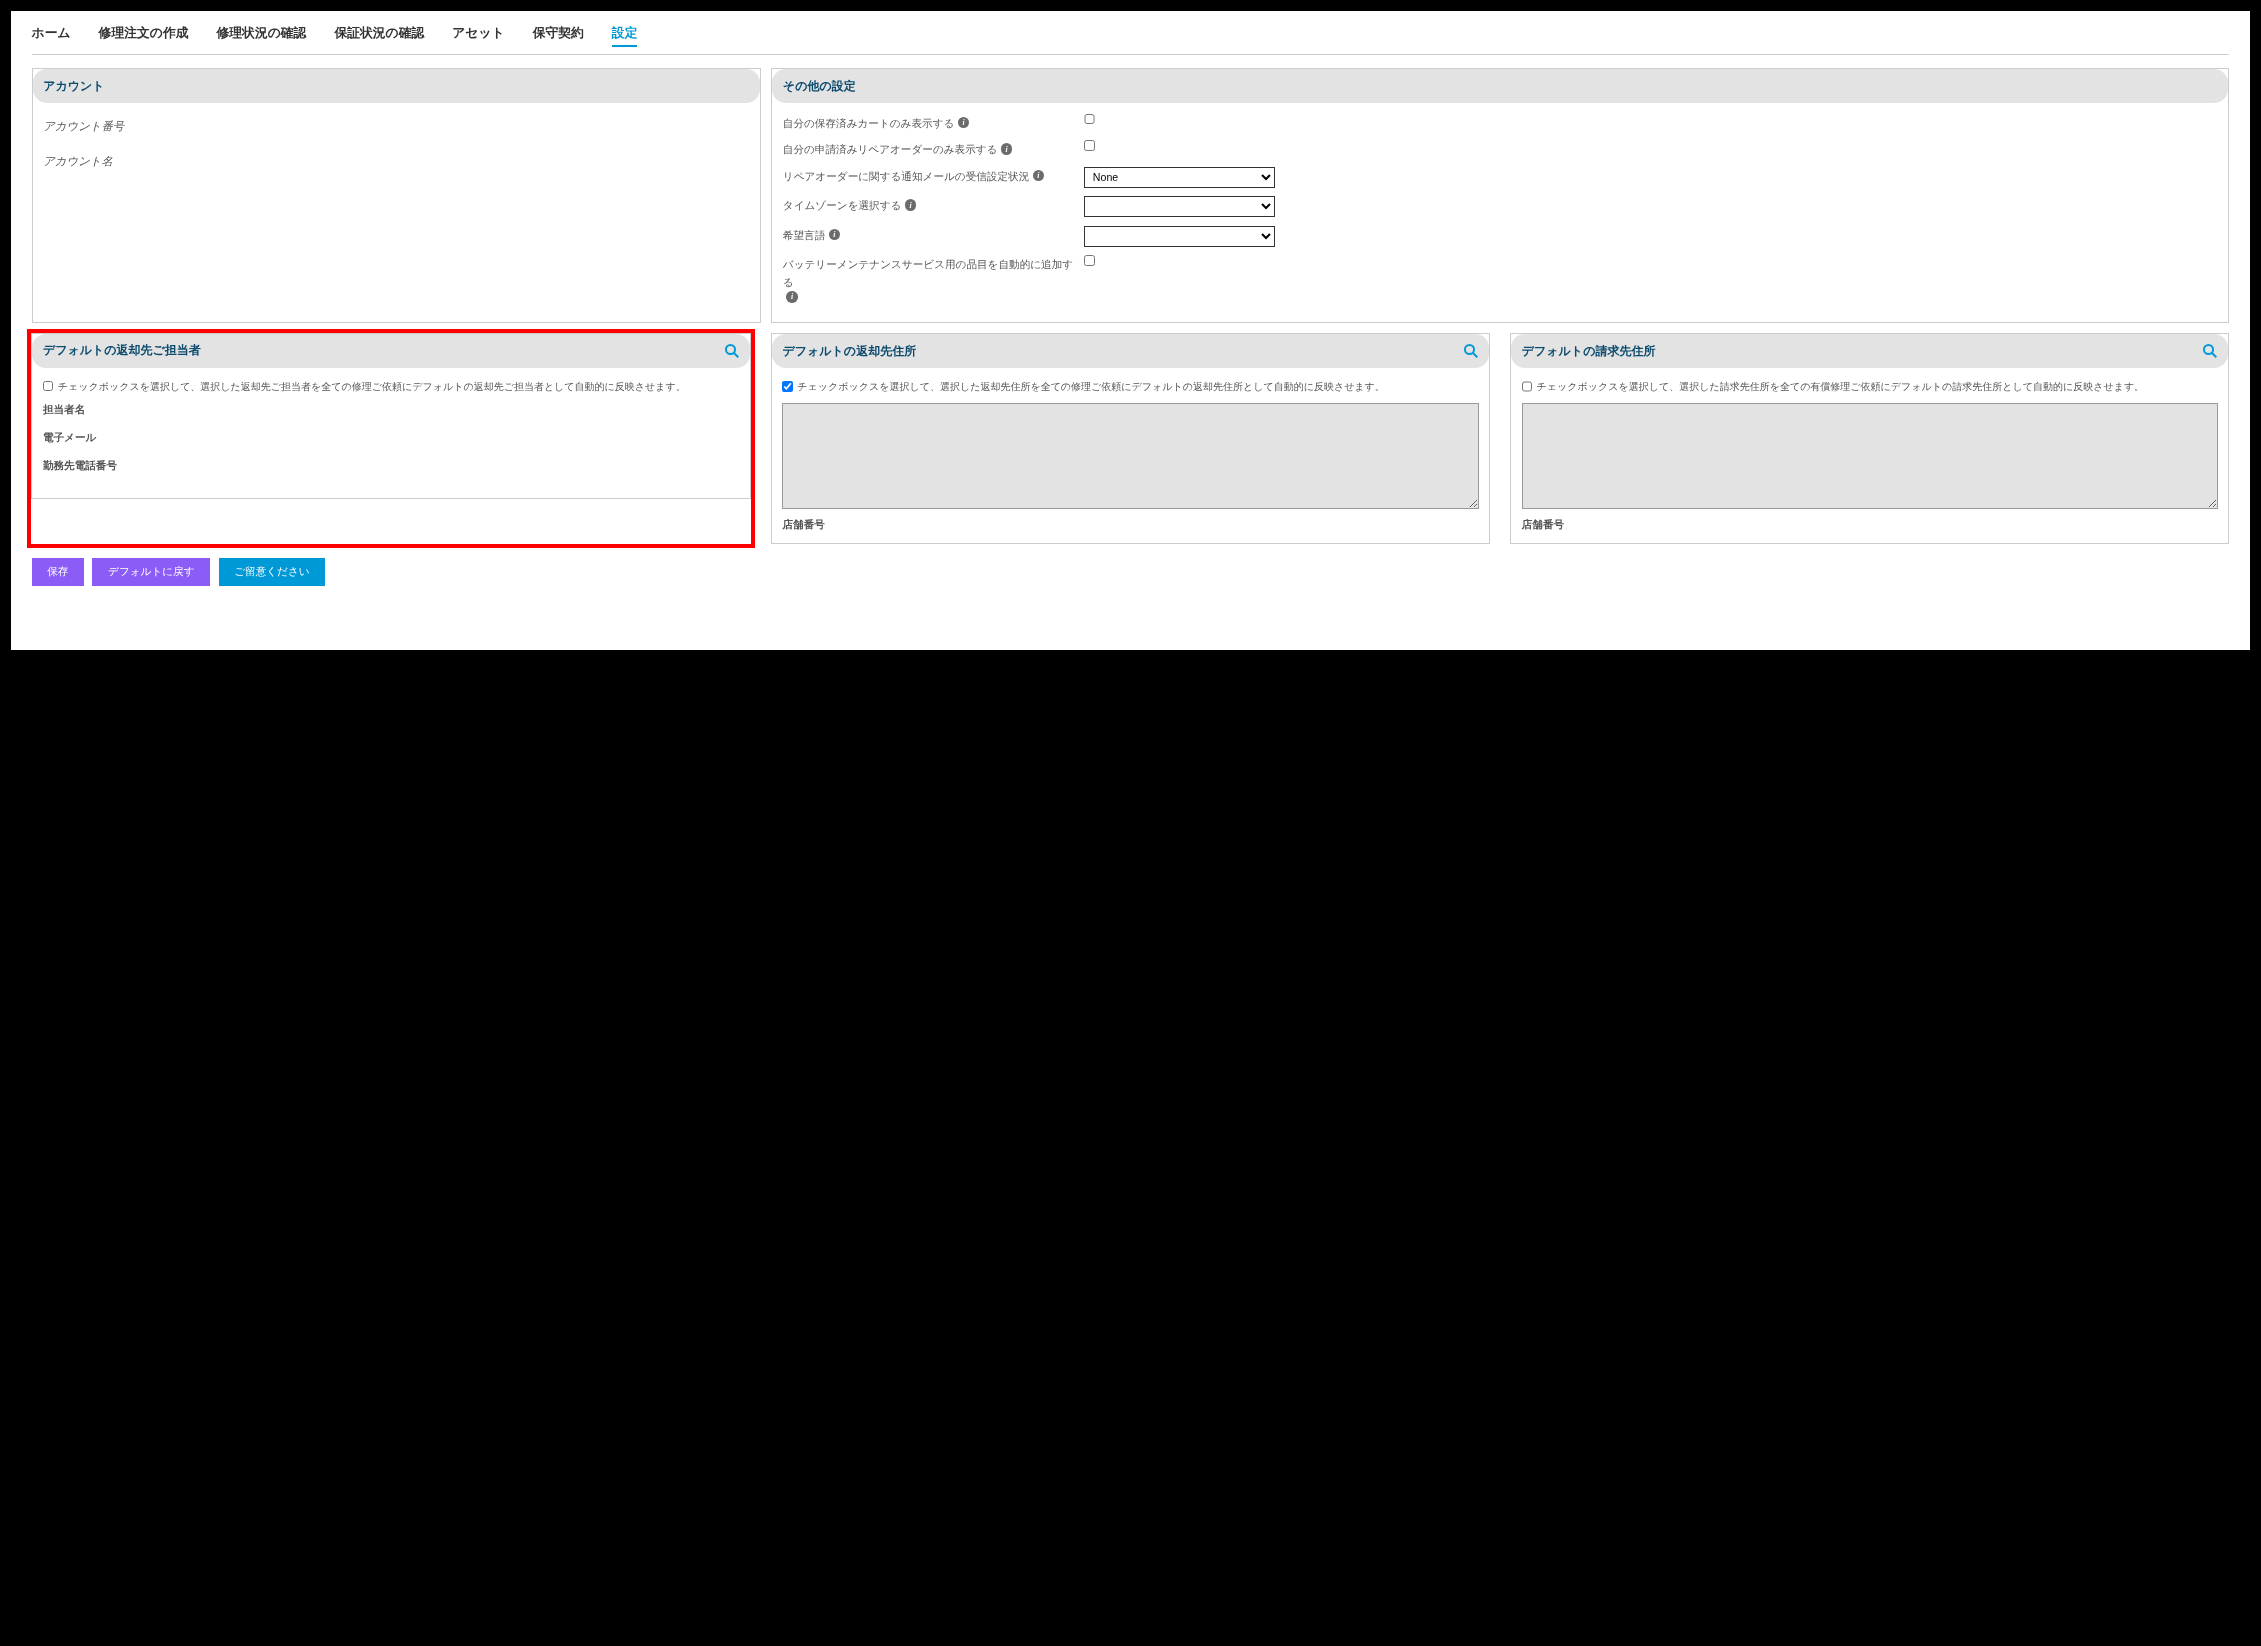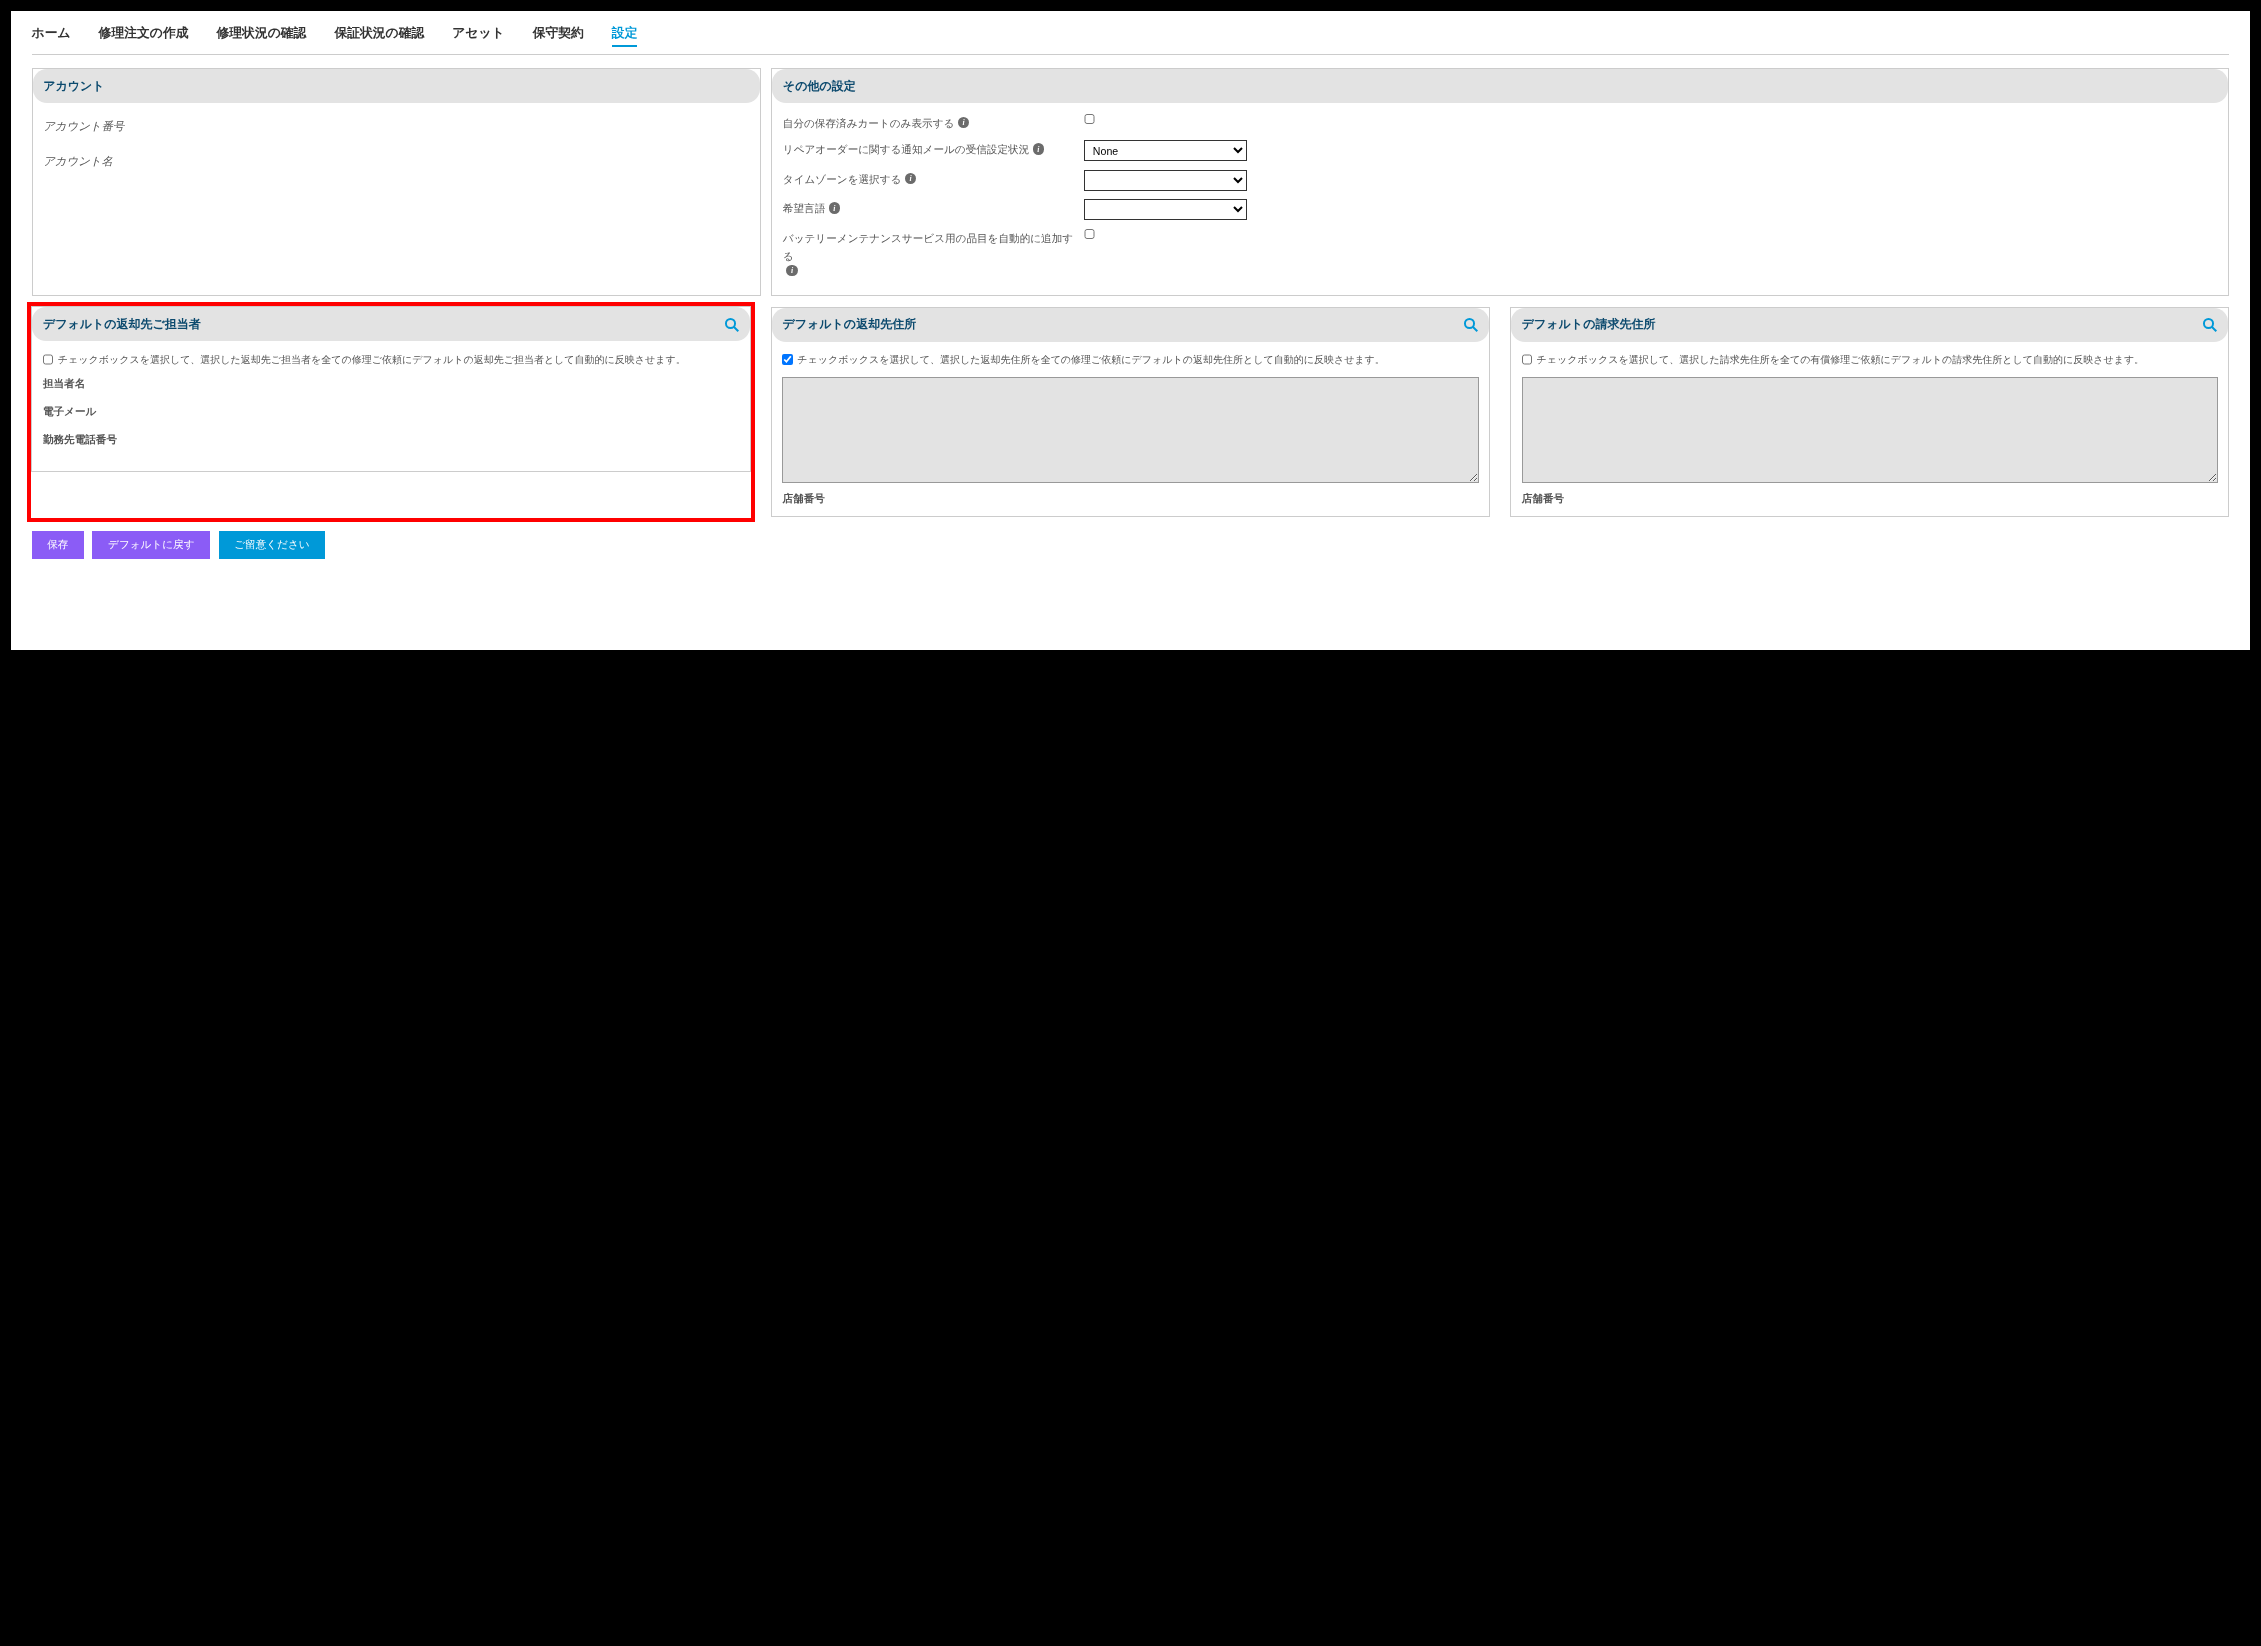--- a/index.html
+++ b/index.html
@@ -99,21 +99,21 @@
       font-weight: bold;
       font-style: italic;
       font-family: serif;
       margin-left: 3.5px;
       cursor: pointer;
     }
     .info-icon::before {
       content: "i";
     }
     .select-box {
-      width: 163px;
+      width: 191px;
       height: 21px;
       border: 1.4px solid #333;
       font-size: 10.6px;
       padding: 1.4px 3.5px;
       background: #fff;
     }
     input[type="checkbox"] {
       width: 10.6px;
       height: 10.6px;
       cursor: pointer;
@@ -216,20 +216,29 @@
         <div class="account-row">アカウント名</div>
       </div>
     </div>
 
     <div class="panel">
       <div class="panel-header">その他の設定</div>
       <div class="panel-body">
         <div class="setting-row">
           <div class="setting-label">
             <span>自分の保存済みカートのみ表示する</span>
+            <span class="info-icon"></span>
+          </div>
+          <div class="setting-control">
+            <input type="checkbox" style="">
+          </div>
+        </div>
+        <div class="setting-row">
+          <div class="setting-label">
+            <span>自分の申請済みリペアオーダーのみ表示する</span>
             <span class="info-icon"></span>
           </div>
           <div class="setting-control">
             <input type="checkbox" style="">
           </div>
         </div>
         <div class="setting-row">
           <div class="setting-label">
             <span>リペアオーダーに関する通知メールの受信設定状況</span>
             <span class="info-icon"></span>

